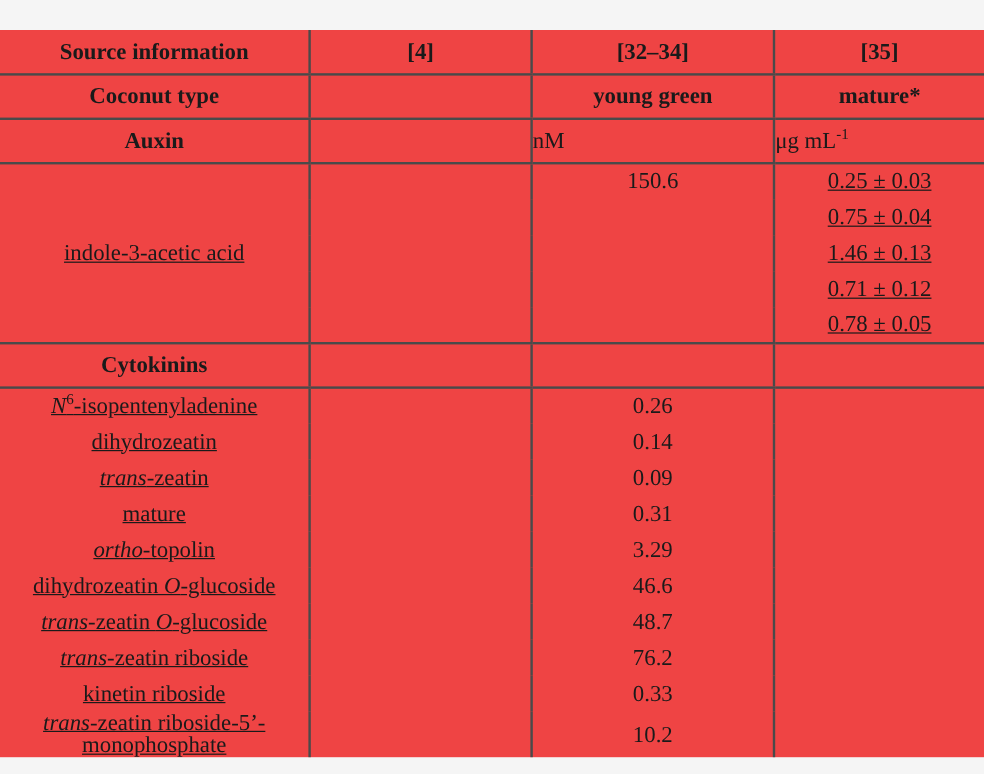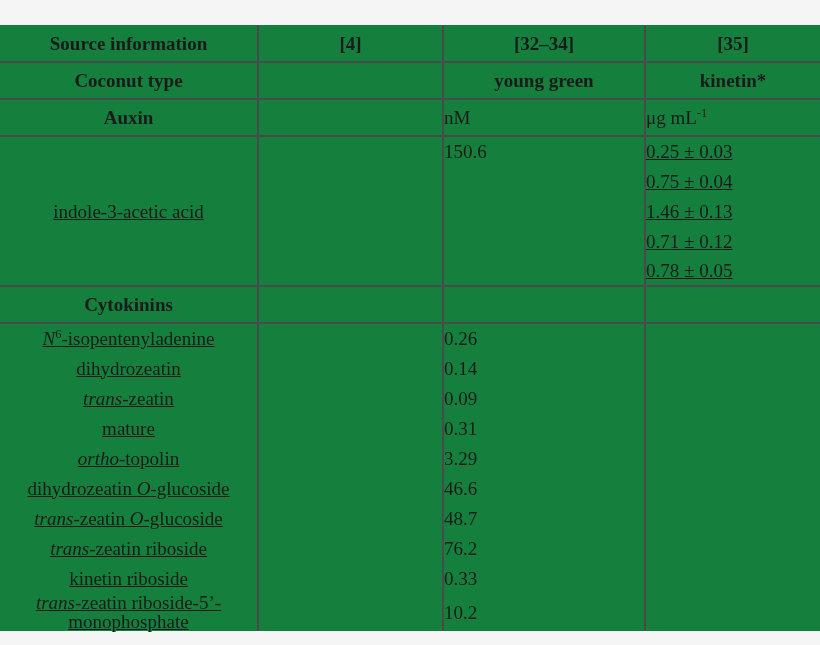--- a/index.html
+++ b/index.html
@@ -19,21 +19,21 @@
     position: absolute;
     left: 0;
     top: 25px;
     width: 820px;
   }
 
   table.phyto {
     border-collapse: collapse;
     width: 820px;
     table-layout: fixed;
-    background: #15803d;
+    background: #ef4444;
   }
 
   table.phyto td {
     padding: 0;
     vertical-align: middle;
     font-size: 19px;
     line-height: 1.0;
     color: #1a1a1a;
   }
 
@@ -52,21 +52,21 @@
   .hdr {
     font-weight: bold;
     text-align: center;
     font-size: 19px;
   }
 
   .row-h-hdr { height: 37px; }
   .row-h-std { height: 30px; }
 
   .center { }
-  .num { }
+  .num { text-align: center; }
   .name-cell { text-align: center; padding: 0 6px; text-decoration: underline; }
 
   sup { font-size: 0.66em; vertical-align: super; line-height: 0; }
 
   i, .ital { font-style: italic; }
 
   .two-line { line-height: 1.42; }
 
   .pm { white-space: nowrap; text-decoration: underline; }
 </style>
@@ -87,21 +87,21 @@
         <td class="hdr hr-b">Source information</td>
         <td class="hdr hr-b vr-l">[4]</td>
         <td class="hdr hr-b vr-l">[32–34]</td>
         <td class="hdr hr-b vr-l">[35]</td>
       </tr>
 
       <tr class="row-h-hdr">
         <td class="hdr hr-b">Coconut type</td>
         <td class="hdr hr-b vr-l"></td>
         <td class="hdr hr-b vr-l">young green</td>
-        <td class="hdr hr-b vr-l">kinetin*</td>
+        <td class="hdr hr-b vr-l">mature*</td>
       </tr>
 
       <tr class="row-h-hdr">
         <td class="hdr hr-b">Auxin</td>
         <td class="hdr hr-b vr-l"></td>
         <td class="center hr-b vr-l">nM</td>
         <td class="center hr-b vr-l">
           <span>μg mL</span><sup>-1</sup>
         </td>
       </tr>

